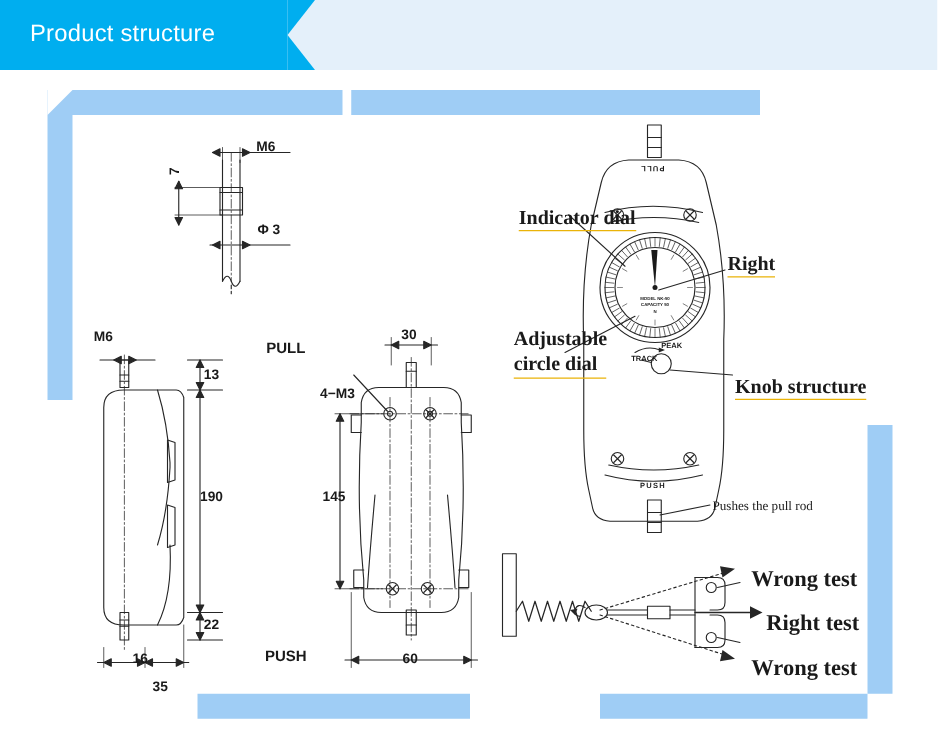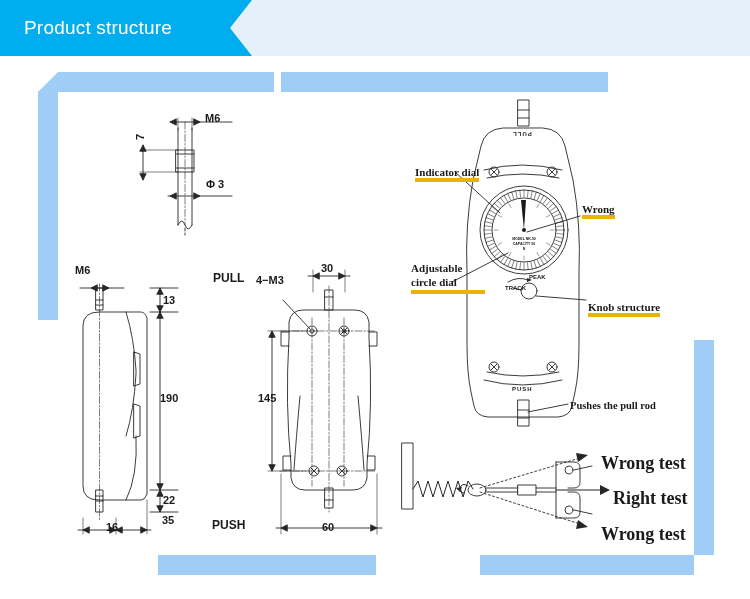--- a/index.html
+++ b/index.html
@@ -42,23 +42,23 @@
   .mitre-tl{left:38px;top:72px;
     border-left:20px solid #ffffff;border-bottom:20px solid transparent;}
   .mitre-br{left:694px;top:555px;
     border-right:20px solid #ffffff;border-top:20px solid transparent;}
 
   
   .cad{position:absolute;left:0;top:0;width:750px;height:599px;
        pointer-events:none;}
   .lbl{position:absolute;color:#1a1a1a;white-space:nowrap;}
   .dim{font-family:"Liberation Sans",sans-serif;font-weight:bold;font-size:11px;}
-  .ann{font-family:"Liberation Serif",serif;font-weight:bold;font-size:11px;
-       border-bottom:4px solid #eab308;padding-bottom:0px;}
-  .ann2{font-family:"Liberation Serif",serif;font-weight:bold;font-size:10.5px;}
+  .ann{font-family:"Liberation Serif",serif;font-weight:bold;font-size:16px;
+       border-bottom:1px solid #eab308;padding-bottom:0px;}
+  .ann2{font-family:"Liberation Serif",serif;font-weight:normal;font-size:10.5px;}
   .big{font-family:"Liberation Serif",serif;font-weight:bold;font-size:18px;}
   .pp{font-family:"Liberation Sans",sans-serif;font-weight:bold;font-size:12px;}
   .tiny{font-family:"Liberation Sans",sans-serif;font-weight:bold;font-size:6px;}
   .rot90{transform:rotate(-90deg);transform-origin:left top;}
   .rot180{transform:rotate(180deg);}
 </style>
 </head>
 <body>
 
 <div id="stage">
@@ -392,39 +392,39 @@
 
   <div class="lbl dim" style="left:205px;top:112px;">M6</div>
   <div class="lbl dim rot90" style="left:134px;top:140px;">7</div>
   <div class="lbl dim" style="left:206px;top:178px;">Φ 3</div>
 
   <div class="lbl dim" style="left:75px;top:264px;">M6</div>
   <div class="lbl dim" style="left:163px;top:294px;">13</div>
   <div class="lbl dim" style="left:160px;top:392px;">190</div>
   <div class="lbl dim" style="left:163px;top:494px;">22</div>
   <div class="lbl dim" style="left:85px;top:521px;margin-left:21px;">16</div>
-  <div class="lbl dim" style="left:122px;top:514px;margin-left:40px;">35</div>
+  <div class="lbl dim" style="left:122px;top:544px;">35</div>
   <div class="lbl pp" style="left:213px;top:271px;">PULL</div>
   <div class="lbl pp" style="left:212px;top:518px;">PUSH</div>
 
   <div class="lbl dim" style="left:321px;top:262px;">30</div>
-  <div class="lbl dim" style="left:256px;top:274px;">4−M3</div>
+  <div class="lbl dim" style="left:256px;top:309px;">4−M3</div>
   <div class="lbl dim" style="left:258px;top:392px;">145</div>
   <div class="lbl dim" style="left:322px;top:521px;">60</div>
 
   <div class="lbl tiny rot180" style="left:512px;top:131px;letter-spacing:1px;">PULL</div>
   <div class="lbl tiny" style="left:512px;top:386px;letter-spacing:1px;">PUSH</div>
   <div class="lbl tiny" style="left:529px;top:274px;">PEAK</div>
   <div class="lbl tiny" style="left:505px;top:285px;">TRACK</div>
   <div class="lbl" style="left:508px;top:237px;font-size:3.5px;font-weight:bold;text-align:center;width:32px;line-height:1.5;">MODEL NK-50</div>
   <div class="lbl" style="left:508px;top:242px;font-size:3.5px;font-weight:bold;text-align:center;width:32px;line-height:1.5;">CAPACITY 50</div>
   <div class="lbl" style="left:508px;top:247px;font-size:3.5px;font-weight:bold;text-align:center;width:32px;line-height:1.5;">N</div>
 
   <div class="lbl ann" style="left:415px;top:166px;">Indicator dial</div>
-  <div class="lbl ann" style="left:582px;top:203px;">Wrong</div>
+  <div class="lbl ann" style="left:582px;top:203px;">Right</div>
   <div class="lbl ann" style="left:411px;top:262px;width:74px;line-height:1.25;white-space:normal;">Adjustable circle dial</div>
   <div class="lbl ann" style="left:588px;top:301px;">Knob structure</div>
   <div class="lbl ann2" style="left:570px;top:400px;">Pushes the pull rod</div>
 
   <div class="lbl big" style="left:601px;top:453px;">Wrong test</div>
   <div class="lbl big" style="left:613px;top:488px;">Right test</div>
   <div class="lbl big" style="left:601px;top:524px;">Wrong test</div>
 
 </div>
 

